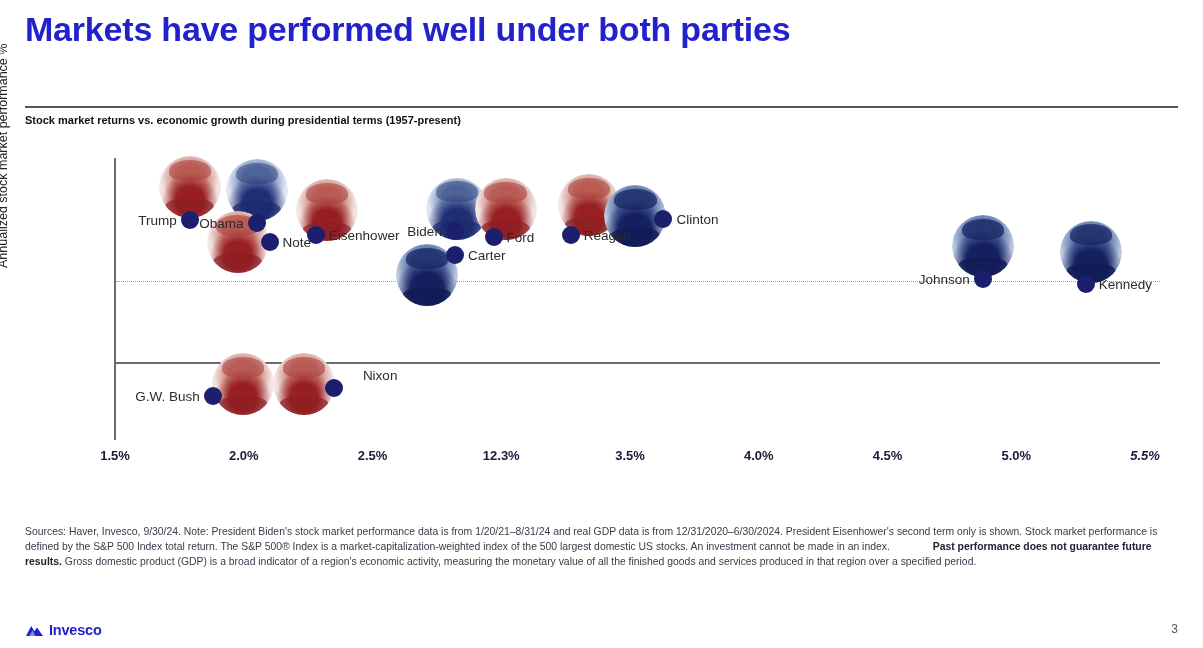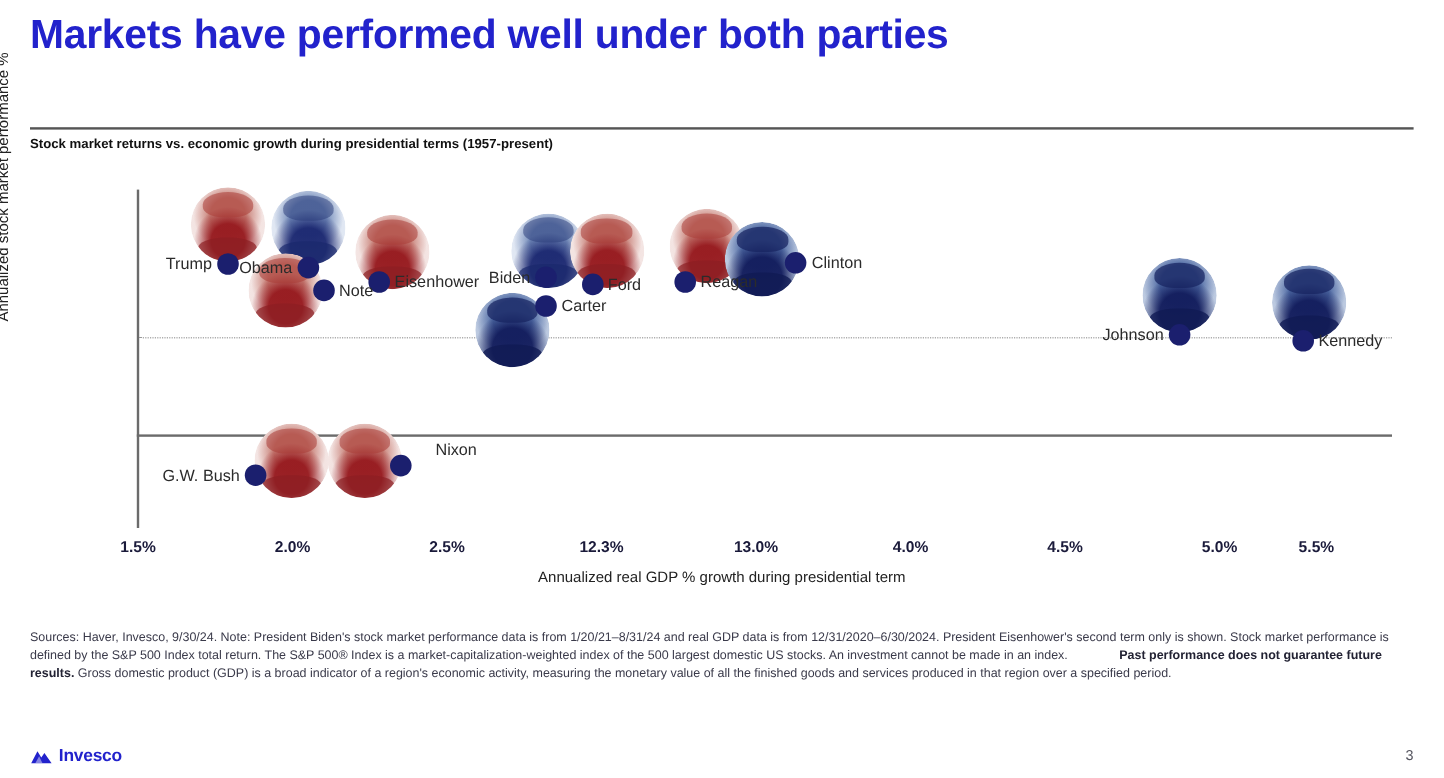--- a/index.html
+++ b/index.html
@@ -156,27 +156,26 @@
     <div class="y-axis-title">Annualized stock market performance %</div>
     <div class="y-axis-line"></div>
     <div class="zero-line"></div>
     <div class="ten-line"></div>
     <div class="plot"></div>
     <div class="x-ticks">
         <div class="x-tick" style="left: 115px;">1.5%</div>
         <div class="x-tick" style="left: 243.75px;">2.0%</div>
         <div class="x-tick" style="left: 372.5px;">2.5%</div>
         <div class="x-tick" style="left: 501.25px;">12.3%</div>
-        <div class="x-tick" style="left: 630px;">13.0%</div>
+        <div class="x-tick" style="left: 630px;">3.5%</div>
         <div class="x-tick" style="left: 758.75px;">4.0%</div>
         <div class="x-tick" style="left: 887.5px;">4.5%</div>
         <div class="x-tick" style="left: 1016.25px;">5.0%</div>
-        <div class="x-tick" style="left: 1097px;">5.5%</div>
-      </div>
-    <div class="x-axis-title">Annualized real GDP % growth during presidential term</div>
+        <div class="x-tick" style="left: 1145px; font-style: italic;">5.5%</div>
+      </div>
   <div class="portrait rep" style="left: 189.675px; top: 47.04px;">
         <span class="face"></span>
         <span class="hair"></span>
         <span class="body"></span>
       </div>
       <div class="pt" style="left: 189.675px; top: 80.04px; background: rgb(27, 31, 110);"></div>
       <div class="pt-label left" style="top: 80.04px; left: 176.675px;">Trump</div>
       <div class="portrait dem" style="left: 256.625px; top: 50.2629px;">
         <span class="face"></span>
         <span class="hair"></span>

